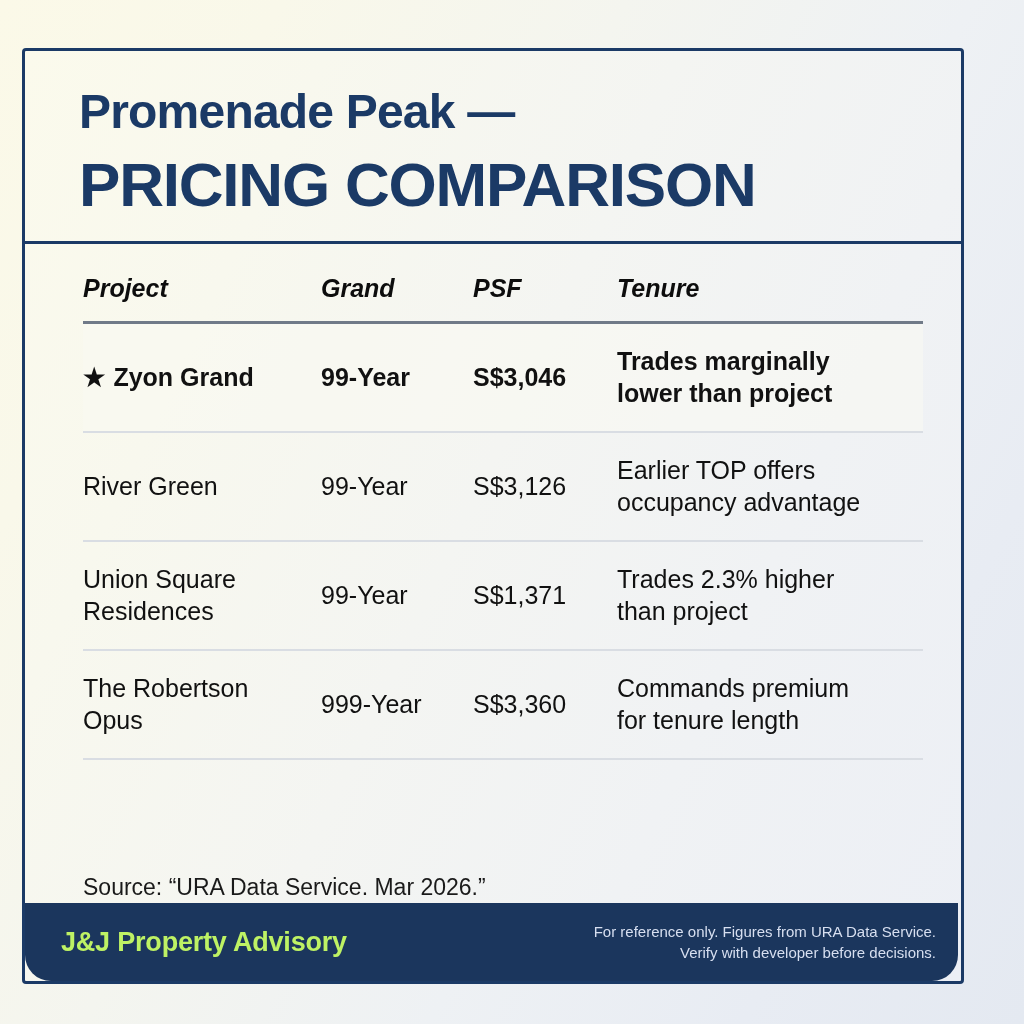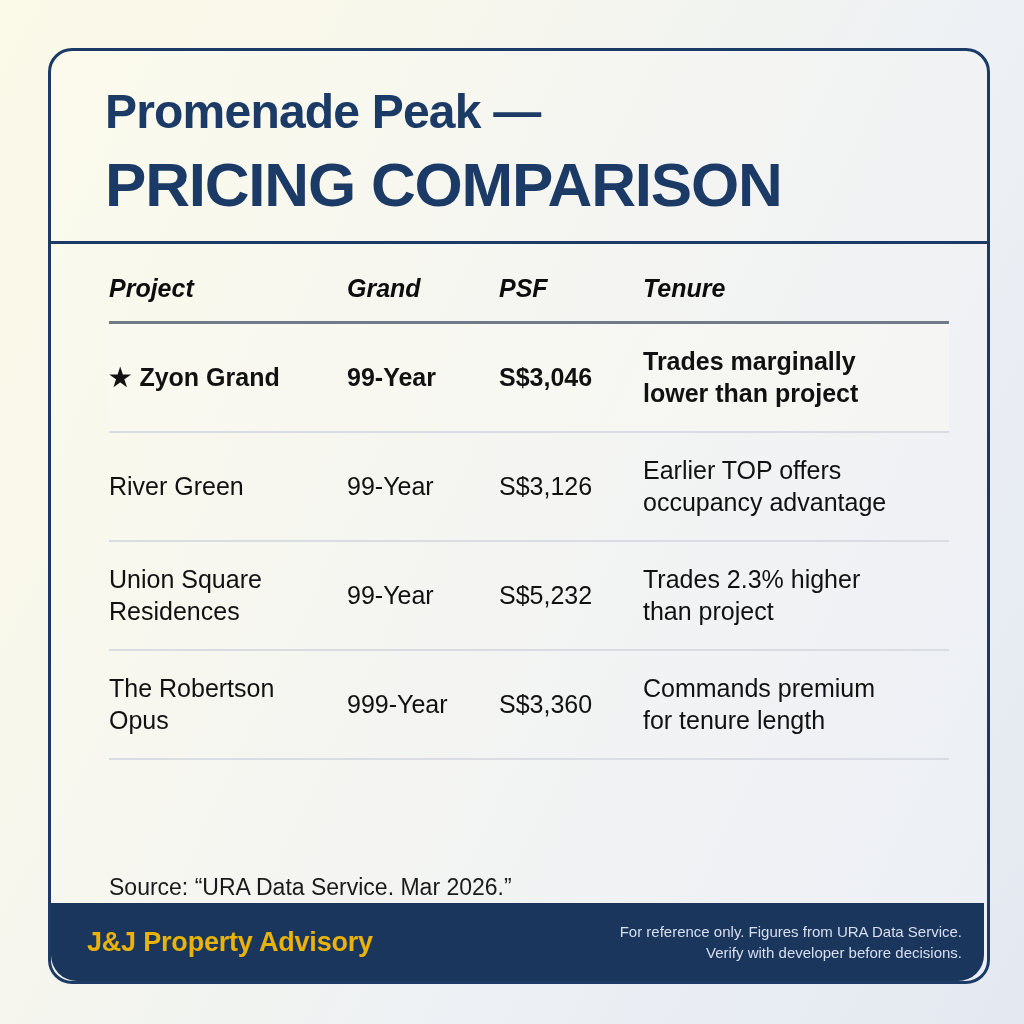--- a/index.html
+++ b/index.html
@@ -20,26 +20,26 @@
         #f4f5ef 40%,
         #eef1f4 62%,
         #e8ecf3 82%,
         #e4e9f1 100%);
     position: relative;
   }
 
   
   .card {
     position: absolute;
-    left: 48px;
+    left: 22px;
     top: 48px;
     width: 942px;
     height: 936px;
     border: 3px solid #1b3a66;
-    border-radius: 24px;
+    border-radius: 4px;
     background:
       linear-gradient(115deg,
         #fbfaec 0%,
         #f8f8ee 22%,
         #f4f5f2 48%,
         #f0f2f4 72%,
         #eceff5 100%);
     overflow: hidden;
     display: flex;
     flex-direction: column;
@@ -152,21 +152,21 @@
     bottom: 0px;
     height: 78px;
     background: #1b365d;
     border-radius: 0 0 26px 26px;
     display: flex;
     align-items: center;
     justify-content: space-between;
     padding: 0 22px 0 36px;
   }
   .footer-brand {
-    color: #eab308;
+    color: #bef264;
     font-size: 27px;
     font-weight: bold;
     letter-spacing: -0.2px;
     white-space: nowrap;
   }
   .footer-note {
     color: #d7dff0;
     font-size: 15px;
     line-height: 1.42;
     text-align: right;
@@ -213,21 +213,21 @@
         <tr>
           <td class="cell-project">River Green</td>
           <td class="cell-tenure">99-Year</td>
           <td class="cell-psf">S$3,126</td>
           <td class="cell-notes"><span>Earlier TOP offers</span><br><span>occupancy advantage</span></td>
         </tr>
 
         <tr>
           <td class="cell-project">Union Square Residences</td>
           <td class="cell-tenure">99-Year</td>
-          <td class="cell-psf">S$5,232</td>
+          <td class="cell-psf">S$1,371</td>
           <td class="cell-notes"><span>Trades 2.3% higher</span><br><span>than project</span></td>
         </tr>
 
         <tr>
           <td class="cell-project">The Robertson Opus</td>
           <td class="cell-tenure">999-Year</td>
           <td class="cell-psf">S$3,360</td>
           <td class="cell-notes"><span>Commands premium</span><br><span>for tenure length</span></td>
         </tr>
 

